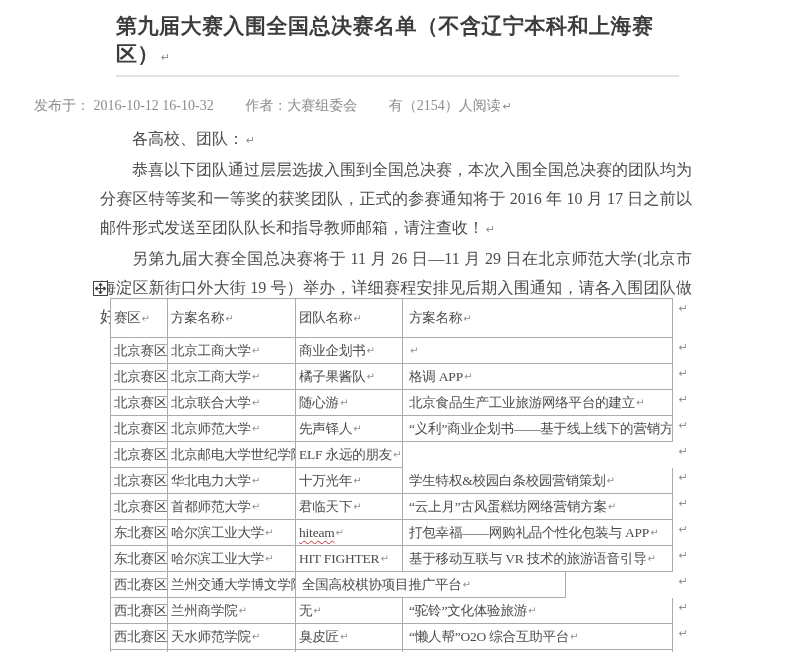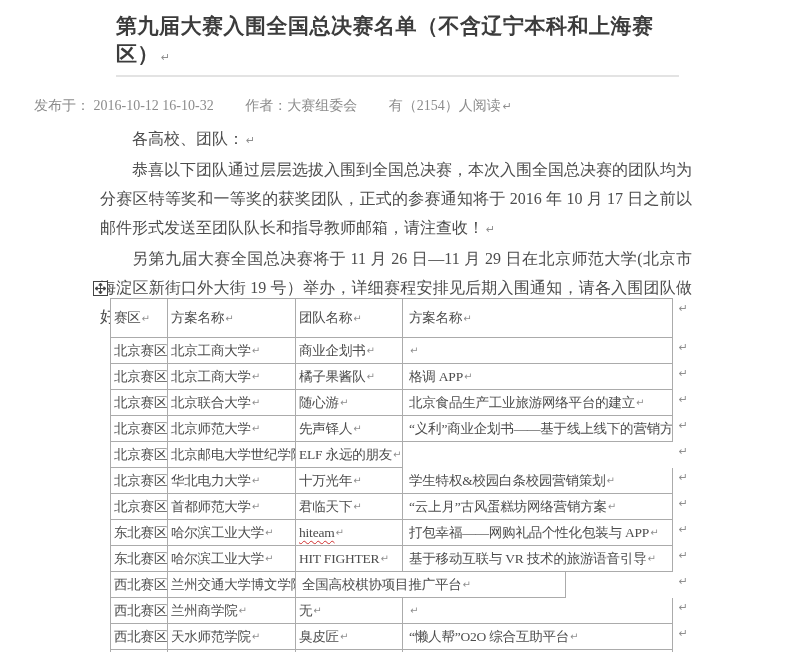--- a/index.html
+++ b/index.html
@@ -333,20 +333,21 @@
         </div>
         <div class="t-cell c1">
           <span class="cell-text">兰州商学院</span>
           <span class="mark">↵</span>
         </div>
         <div class="t-cell c2">
           <span class="cell-text">无</span>
           <span class="mark">↵</span>
         </div>
         <div class="t-cell c3">
+          <span class="cell-text">“驼铃”文化体验旅游</span>
           <span class="mark">↵</span>
         </div>
         <span class="row-mark">↵</span>
       </div>
       <div class="t-row">
         <div class="t-cell c0">
           <span class="cell-text">西北赛区</span>
         </div>
         <div class="t-cell c1">
           <span class="cell-text">天水师范学院</span>

